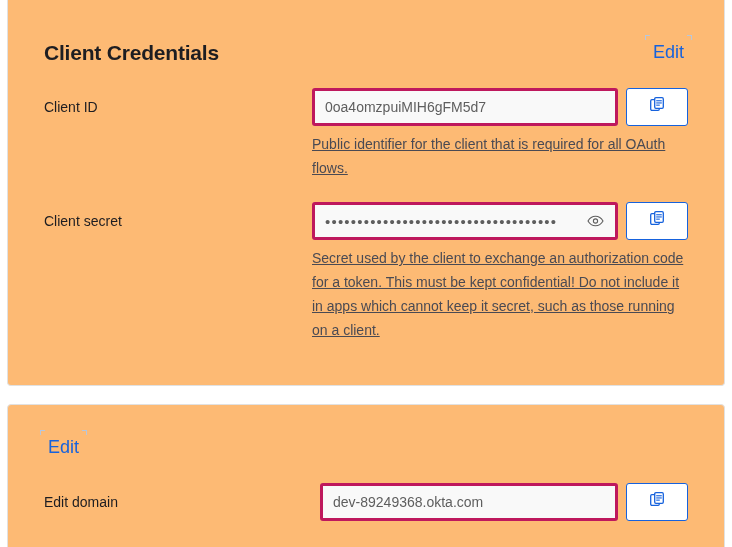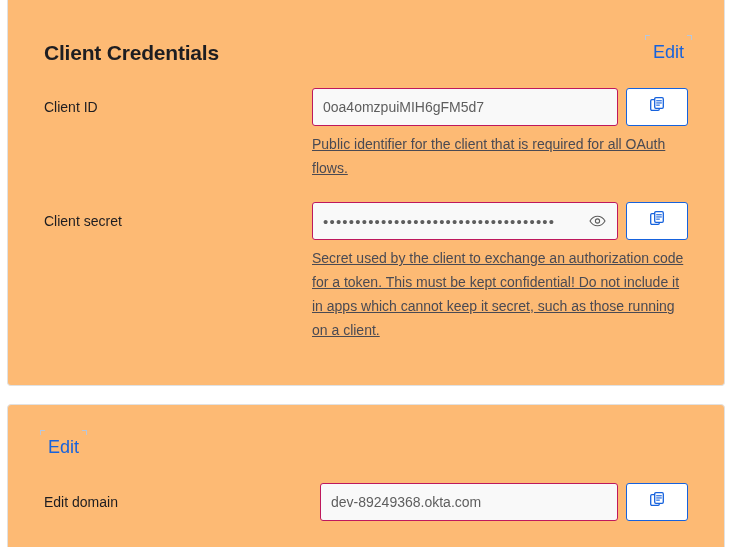--- a/index.html
+++ b/index.html
@@ -121,21 +121,21 @@
   .input-row {
     display: flex;
     align-items: flex-start;
   }
 
   .text-input {
     flex: 1;
     height: 38px;
     box-sizing: border-box;
     background: #f9f9f9;
-    border: 1px solid #be185d;
+    border: 3px solid #be185d;
     border-radius: 3px;
     padding: 0 10px;
     font-size: 14px;
     color: #5e5e5e;
     display: flex;
     align-items: center;
     position: relative;
     overflow: hidden;
   }
 

